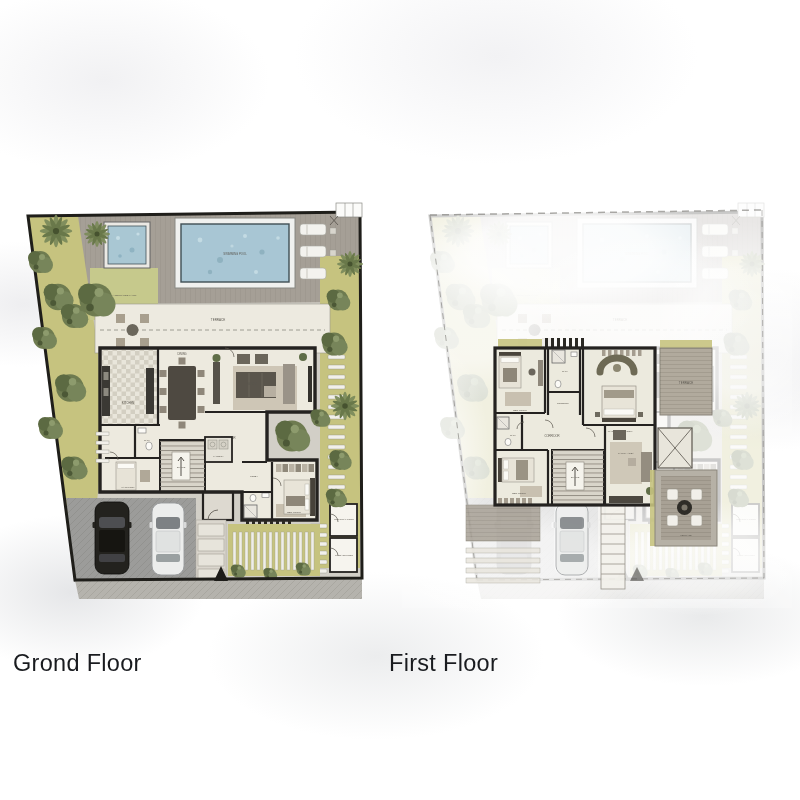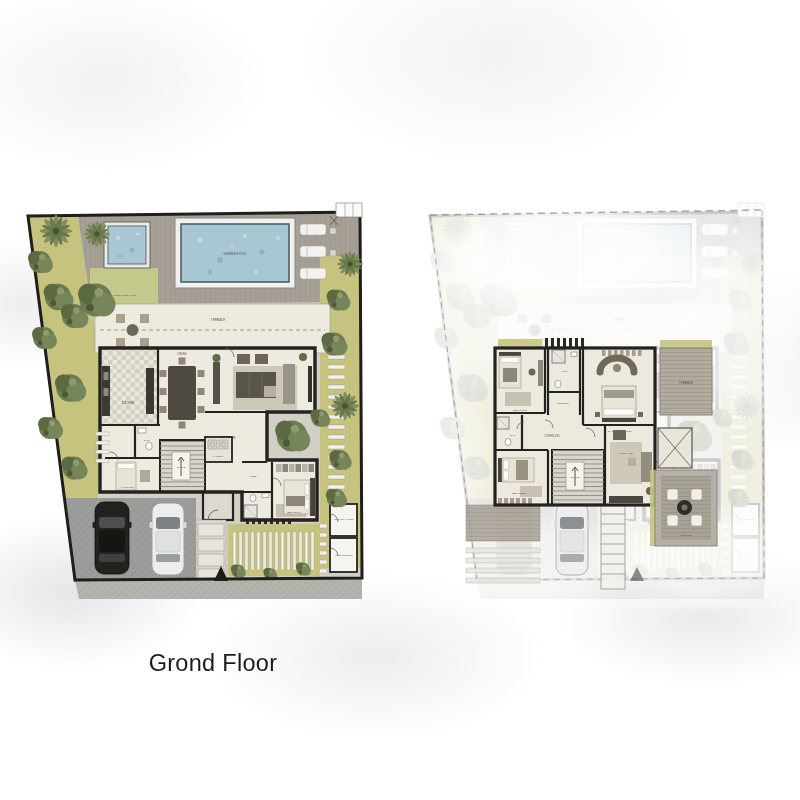--- a/index.html
+++ b/index.html
@@ -12,21 +12,21 @@
       radial-gradient(210px 100px at 88% 77%, #e9eaeb 0%, rgba(233,234,235,0) 70%),
       radial-gradient(170px 130px at 97% 45%, #ededef 0%, rgba(237,237,239,0) 70%),
       radial-gradient(230px 130px at 13% 10%, #f1f1f3 0%, rgba(241,241,243,0) 72%),
       radial-gradient(280px 150px at 62% 7%, #f2f2f4 0%, rgba(242,242,244,0) 72%),
       radial-gradient(160px 90px at 3% 38%, #eeeef0 0%, rgba(238,238,240,0) 70%);
     font-family:"Liberation Sans",sans-serif;
   }
   .plansvg{position:absolute;left:0;top:0;}
   .caption{
     position:absolute;top:646px;height:34px;line-height:34px;
-    text-align:center;font-size:23.5px;letter-spacing:.3px;color:#191b1f;
+    text-align:left;font-size:23.5px;letter-spacing:.3px;color:#191b1f;
   }
   .caption.left{left:13px;width:400px;}
   .caption.right{left:389px;width:400px;}
   svg text{font-family:"Liberation Sans",sans-serif;fill:#5a564e;text-anchor:middle;}
 </style>
 </head>
 <body>
 
 <div class="stage">
 
@@ -542,14 +542,15 @@
         <rect x="691" y="515" width="11" height="11" rx="2" fill="#f1efe9" stroke="#a09c92" stroke-width="0.6"></rect>
         <circle cx="684.5" cy="507.5" r="7.5" fill="#2e2c27"></circle>
         <circle cx="684.5" cy="507.5" r="3" fill="#7b766b"></circle>
         <text x="686" y="536" font-size="2.4">TERRACE</text>
       </g>
     </g>
   </g>
 </svg>
 
 <div class="caption left">Grond Floor</div>
+<div class="caption right">First Floor</div>
 
 </div>
 
 </body></html>

